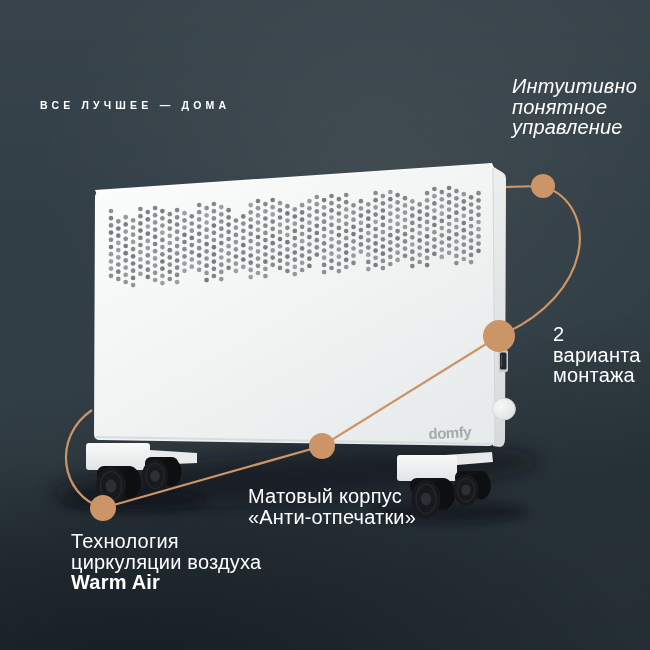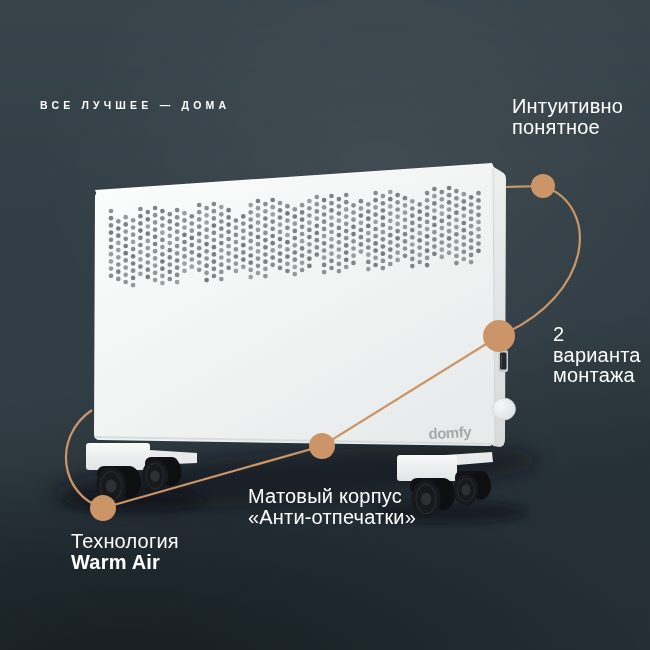--- a/index.html
+++ b/index.html
@@ -22,21 +22,21 @@
       linear-gradient(352deg, rgba(9,16,20,0.34) 0%, rgba(9,16,20,0.3) 24%, rgba(9,16,20,0) 46%);
   }
   .heater-svg,.overlay-svg{position:absolute;left:0;top:0;}
   .logo-block{position:absolute;left:30px;top:20px;}
   .tagline{
     position:absolute;left:40px;top:99px;
     font-size:10.5px;font-weight:bold;letter-spacing:4.2px;color:#fff;white-space:nowrap;
   }
   .callout{position:absolute;font-size:20px;line-height:20.5px;letter-spacing:0.2px;}
   .callout span{display:block;}
-  #callout-control{left:512px;top:96px;}
+  #callout-control{left:512px;top:76px;font-style:italic;}
   #callout-mounting{left:521px;top:324px;margin-left:32px;}
   #callout-body{left:332px;top:486px;transform:translateX(-50%);white-space:nowrap;}
   #callout-airflow{left:71px;top:531px;}
   .bold-line{font-weight:bold;}
 </style>
 </head>
 <body>
 
 <div class="stage">
   <div class="bg-light"></div>
@@ -662,26 +662,28 @@
       <circle cx="322" cy="446" r="13"></circle>
       <circle cx="103" cy="508" r="13"></circle>
     </g>
   </svg>
 
   <div class="tagline">ВСЕ ЛУЧШЕЕ — ДОМА</div>
 
   <div class="callout" id="callout-control">
     <span>Интуитивно</span>
     <span>понятное</span>
+    <span>управление</span>
   </div>
   <div class="callout" id="callout-mounting">
     <span>2 варианта</span>
     <span>монтажа</span>
   </div>
   <div class="callout" id="callout-body">
     <span>Матовый корпус</span>
     <span>«Анти-отпечатки»</span>
   </div>
   <div class="callout" id="callout-airflow">
     <span>Технология</span>
+    <span>циркуляции воздуха</span>
     <span class="bold-line">Warm Air</span>
   </div>
 </div>
 
 </body></html>

